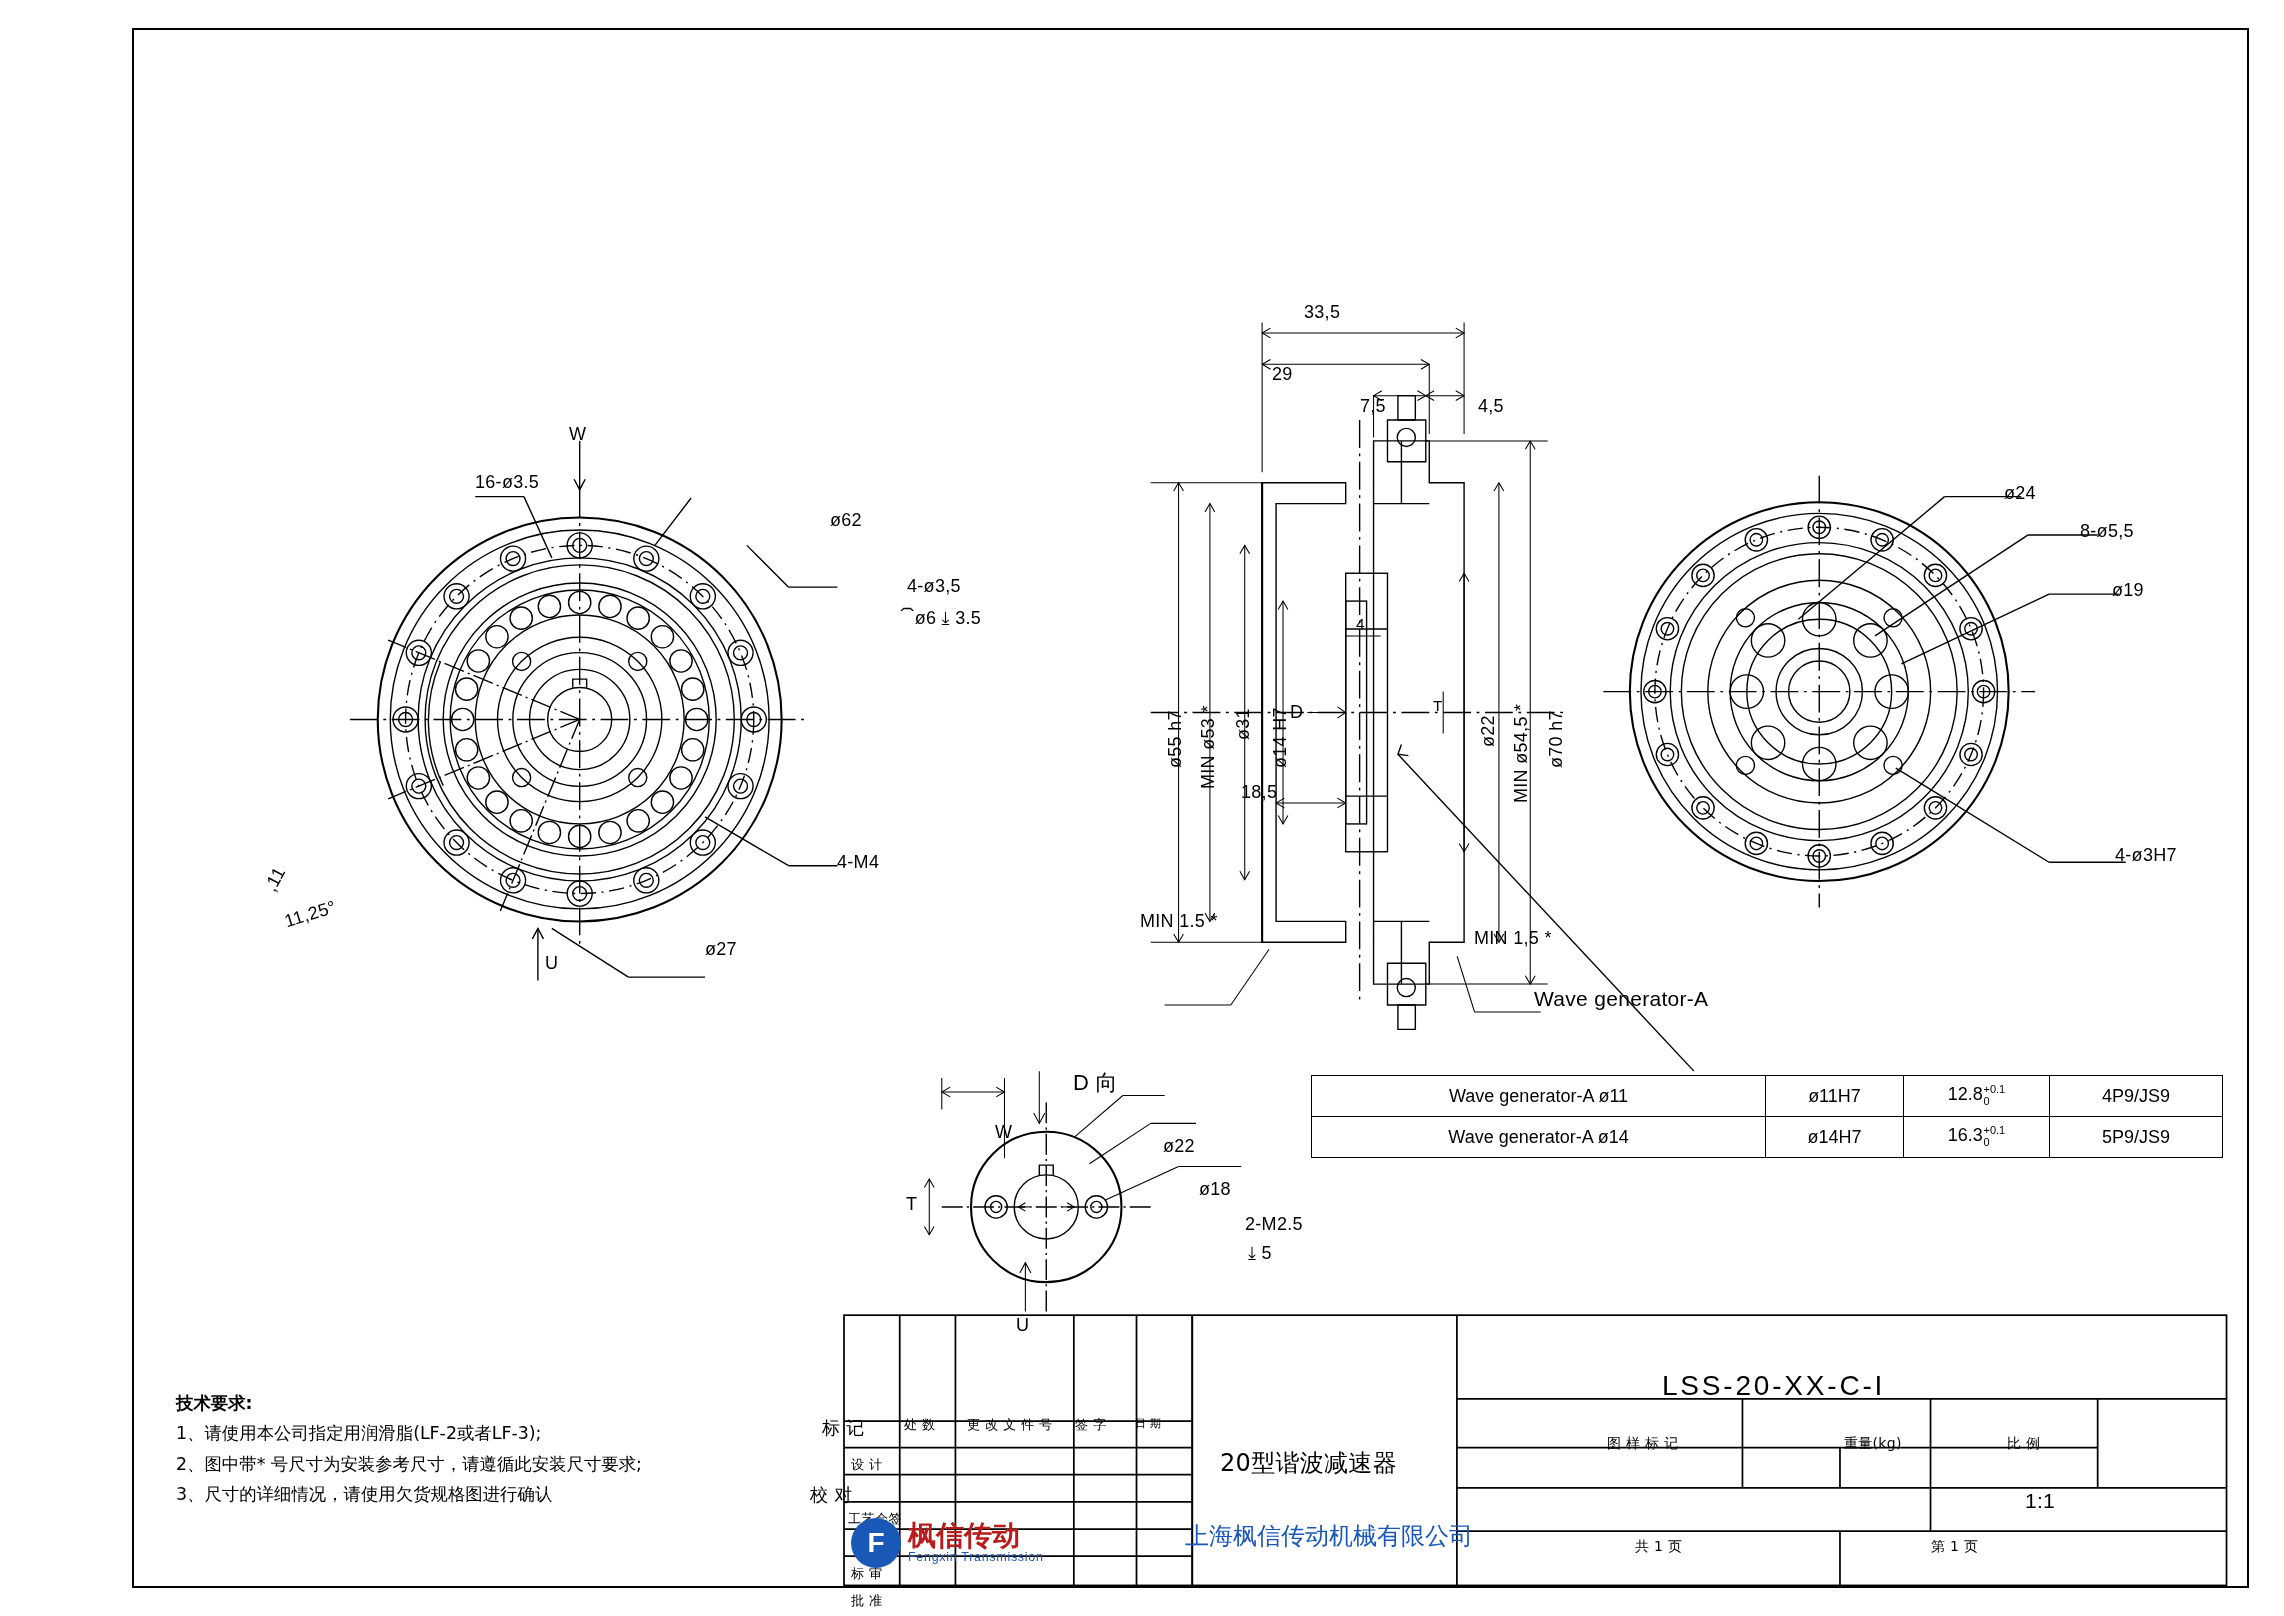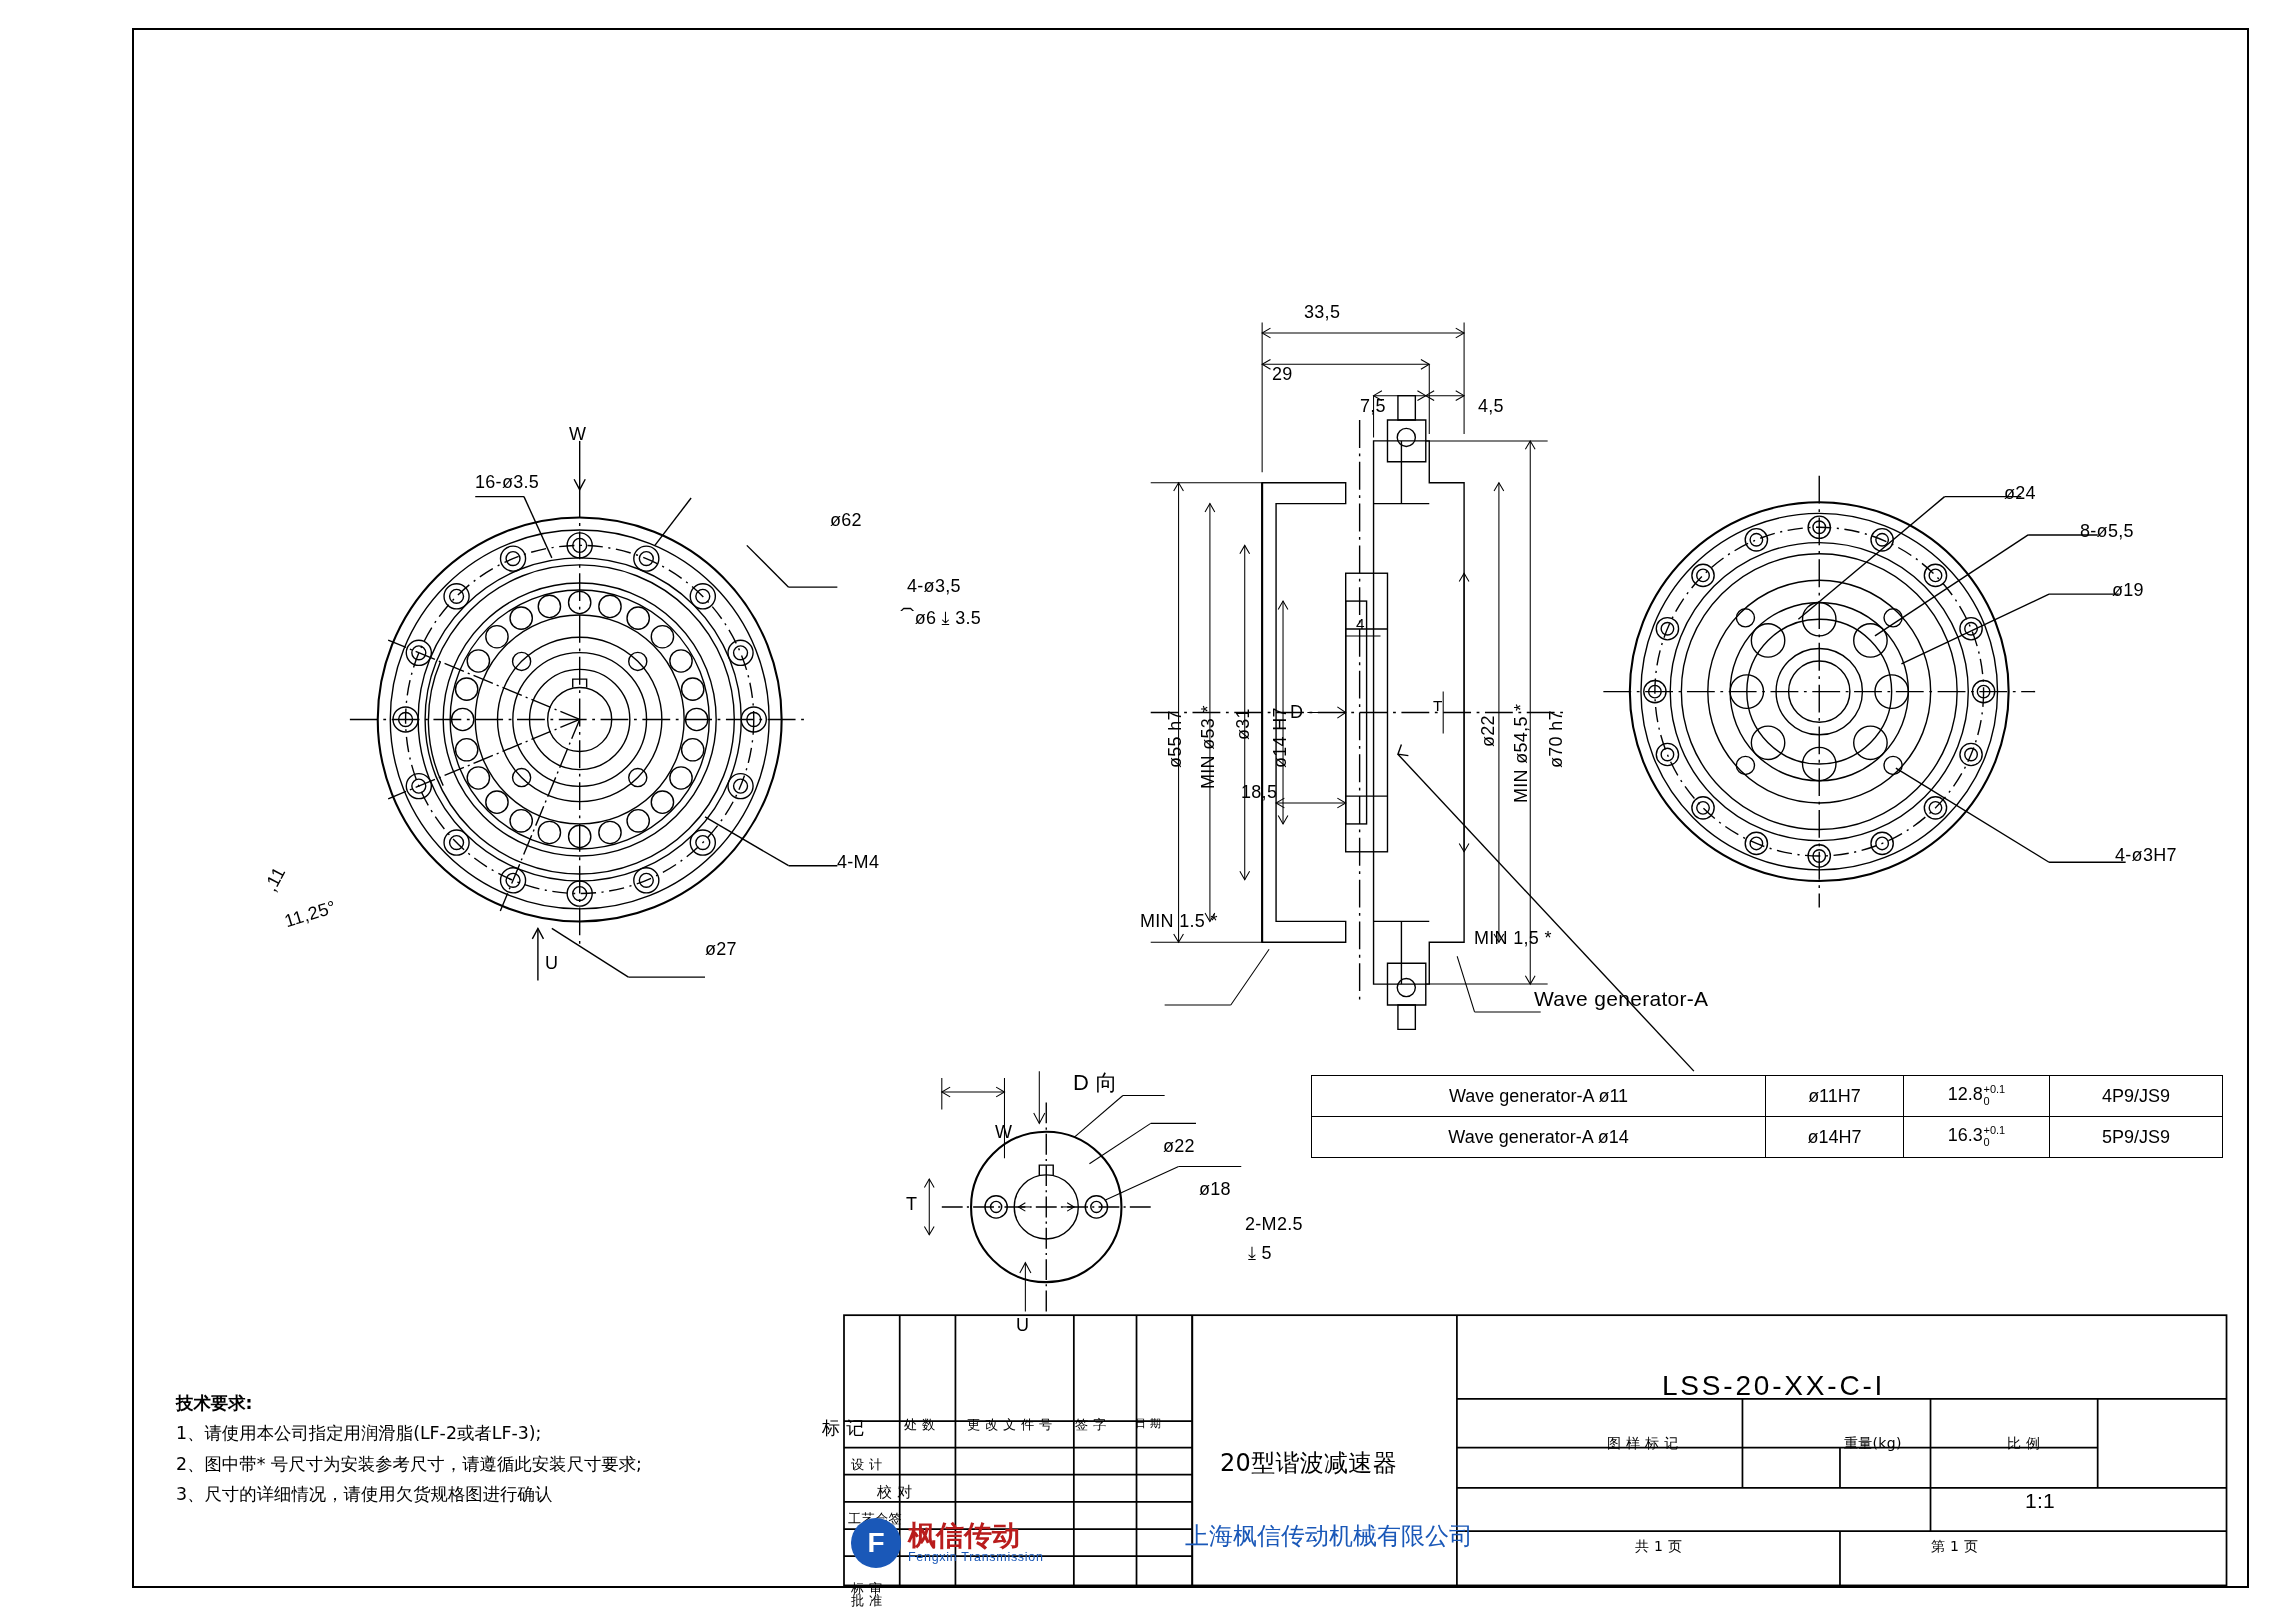--- a/index.html
+++ b/index.html
@@ -485,24 +485,24 @@
     </g>
   </svg>
 
   <div class="lbl cn" style="left:688px;top:1386px;font-size:18px;">标 记</div>
   <div class="lbl cn" style="left:770px;top:1386px;font-size:13.2px;">处 数</div>
   <div class="lbl cn" style="left:833px;top:1386px;font-size:13.2px;">更 改 文 件 号</div>
   <div class="lbl cn" style="left:941px;top:1386px;font-size:13.2px;">签  字</div>
   <div class="lbl cn" style="left:1001px;top:1386px;font-size:11px;">日  期</div>
 
   <div class="lbl cn" style="left:717px;top:1426px;font-size:13.2px;">设  计</div>
-  <div class="lbl cn" style="left:743px;top:1453px;font-size:15px;">校  对</div>
+  <div class="lbl cn" style="left:676px;top:1453px;font-size:18px;">校  对</div>
   <div class="lbl cn" style="left:714px;top:1480px;font-size:13.2px;">工艺会签</div>
   <div class="lbl cn" style="left:717px;top:1508px;font-size:13.2px;">审  核</div>
-  <div class="lbl cn" style="left:717px;top:1535px;font-size:13.2px;margin-top:15px;">标  审</div>
+  <div class="lbl cn" style="left:717px;top:1535px;font-size:13.2px;">标  审</div>
   <div class="lbl cn" style="left:717px;top:1562px;font-size:13.2px;">批  准</div>
 
   <div class="lbl cn" style="left:1086px;top:1417px;font-size:24px;">20型谐波减速器</div>
   <div class="lbl" style="left:1528px;top:1340px;font-size:28px;letter-spacing:2.8px;">LSS-20-XX-C-I</div>
   <div class="lbl cn" style="left:1473px;top:1405px;font-size:14px;">图 样 标 记</div>
   <div class="lbl cn" style="left:1710px;top:1405px;font-size:14px;">重量(kg)</div>
   <div class="lbl cn" style="left:1873px;top:1405px;font-size:14px;">比 例</div>
   <div class="lbl" style="left:1891px;top:1459px;font-size:21px;">1:1</div>
   <div class="lbl cn" style="left:1501px;top:1508px;font-size:14px;">共 1 页</div>
   <div class="lbl cn" style="left:1797px;top:1508px;font-size:14px;">第 1 页</div>

